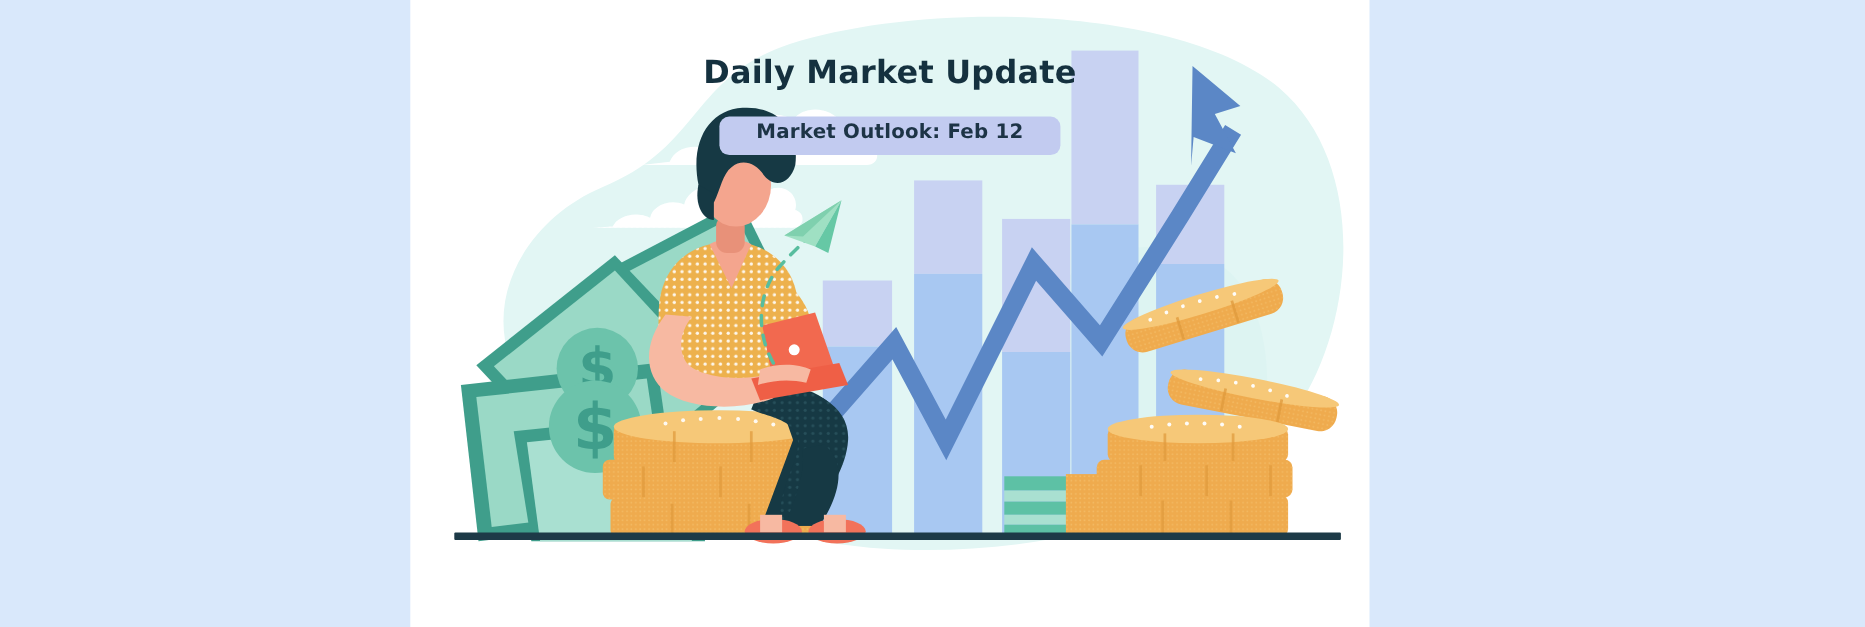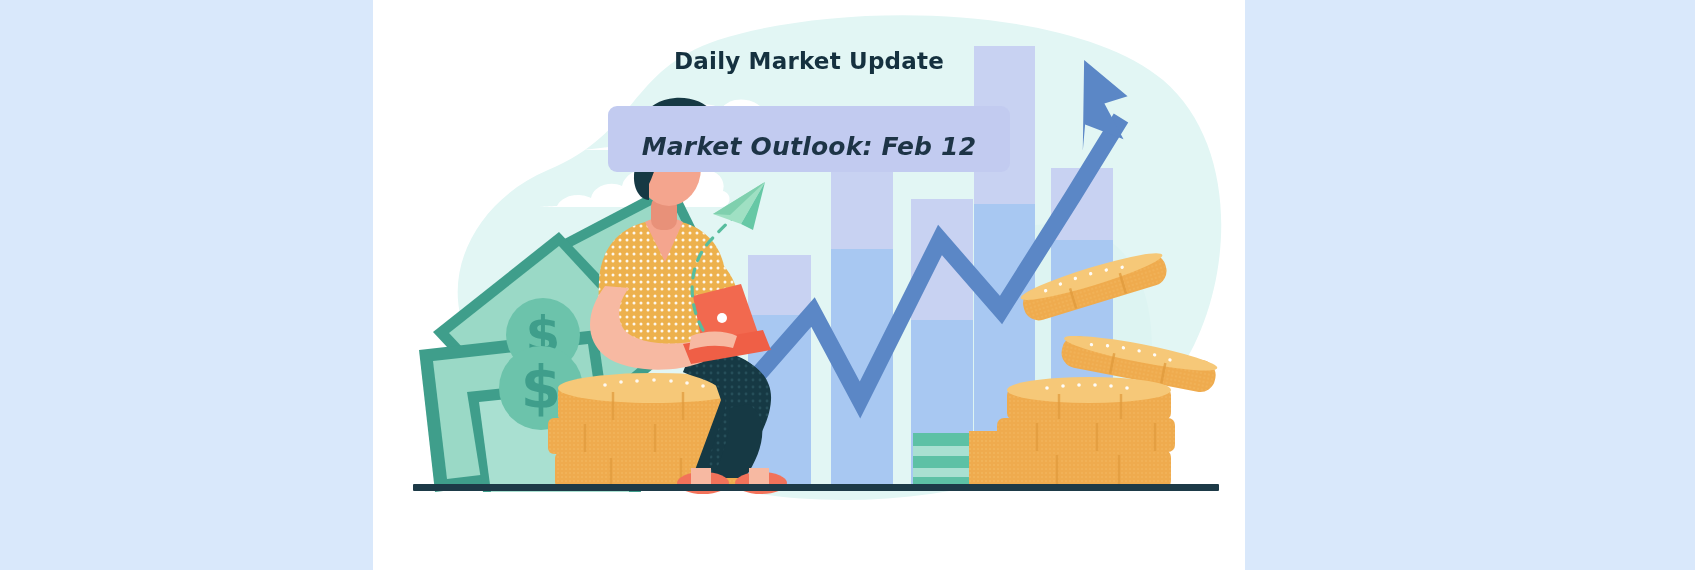--- a/index.html
+++ b/index.html
@@ -47,44 +47,43 @@
     position: absolute;
     pointer-events: none;
   }
   
   .headline {
     position: absolute;
     left: 0;
     top: 48px;
     width: 872px;
     text-align: center;
-    font-size: 23px;
+    font-size: 29px;
     font-weight: 700;
     letter-spacing: 0.2px;
     color: #15313f;
     z-index: 40;
   }
   .badge-wrap {
     position: absolute;
     left: 0;
     top: 106px;
     width: 872px;
     text-align: center;
     z-index: 40;
   }
   .badge {
     display: inline-block;
     background: #c2cbf0;
     color: #1d3446;
-    font-size: 25px;
+    font-size: 18px;
     font-weight: 700;
-    padding: 26px 34px 11px 34px;
+    padding: 3px 34px 11px 34px;
     border-radius: 9px;
     letter-spacing: 0.2px;
-    font-style: italic;
   }
   
   .bars { position: absolute; left: 0; top: 0; width: 872px; height: 570px; }
   .bar { position: absolute; }
   .bar .bar-top { position: absolute; left: 0; right: 0; top: 0; }
   .bar .bar-bot { position: absolute; left: 0; right: 0; bottom: 0; }
 
   .svg-layer {
     position: absolute;
     left: 0;

